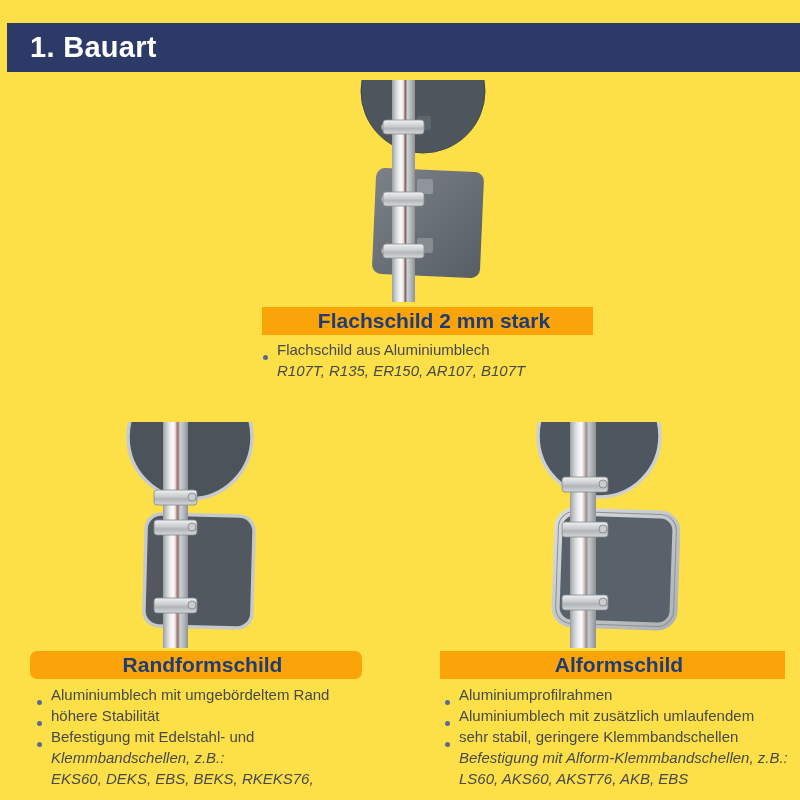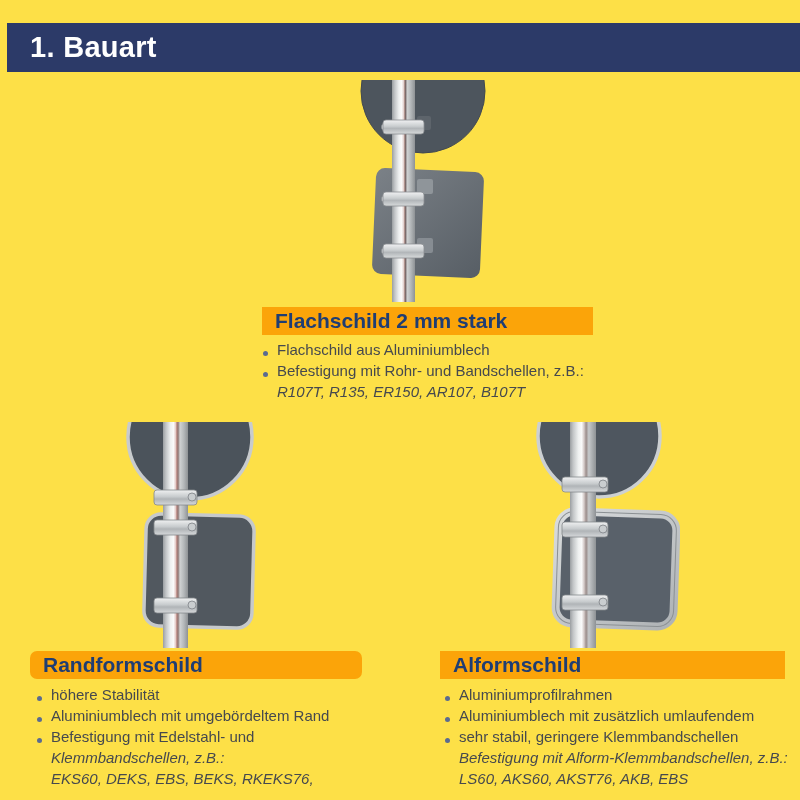--- a/index.html
+++ b/index.html
@@ -17,27 +17,27 @@
   .titlebar{
     position:absolute;left:7px;top:23px;width:793px;height:49px;
     background:var(--header-bg);display:flex;align-items:center;box-sizing:border-box;padding-left:23px;
   }
   .titlebar h1{margin:0;color:#ffffff;font-size:29px;font-weight:bold;letter-spacing:0.3px;}
   .photo{position:absolute;margin:0;padding:0;}
   .photo svg{display:block;}
   .banner{
     position:absolute;height:28px;background:var(--banner-bg);
     color:var(--banner-text);font-weight:bold;font-size:21px;line-height:28px;
-    box-sizing:border-box;padding-left:13px;white-space:nowrap;overflow:hidden;
+    box-sizing:border-box;padding-left:13px;white-space:nowrap;overflow:hidden;text-align:center;
   }
   .banner-flach{left:262px;top:307px;width:331px;}
   .banner-rand{left:30px;top:651px;width:332px;border-radius:7px;}
   .banner-alform{left:440px;top:651px;width:345px;}
   ul.list{position:absolute;margin:0;padding:0;list-style:none;font-size:15px;color:var(--body-text);}
-  ul.list li{display:flex;align-items:center;line-height:21px;white-space:nowrap;}
+  ul.list li{display:flex;align-items:flex-end;line-height:21px;white-space:nowrap;}
   ul.list .dot{flex:none;width:5px;height:5px;border-radius:50%;background:var(--bullet-dot);margin:8px 9px 0 0;}
   ul.list li.cont{padding-left:14px;font-style:italic;}
   .list-flach{left:263px;top:339px;}
   .list-rand{left:37px;top:684px;}
   .list-alform{left:445px;top:684px;}
 </style>
 </head>
 <body>
 
 <div class="page">
@@ -96,24 +96,20 @@
   </figure>
 
   <div class="banner banner-flach">
     <span>Flachschild 2 mm stark</span>
   </div>
   <ul class="list list-flach">
     <li>
         <span class="dot"></span>
         <span>Flachschild aus Aluminiumblech</span>
       </li>
-    <li>
-        <span class="dot"></span>
-        <span>Befestigung mit Rohr- und Bandschellen, z.B.:</span>
-      </li>
     <li class="cont">
         <span>R107T, R135, ER150, AR107, B107T</span>
       </li>
   </ul>
 
   <figure class="photo" style="left:118px;top:422px;">
     <svg width="150" height="226" viewBox="0 0 150 226">
       <defs>
         <linearGradient id="poleG2" x1="0" y1="0" x2="1" y2="0">
           <stop offset="0" stop-color="#9a9ea1"></stop>
@@ -198,25 +194,25 @@
       </g>
     </svg>
   </figure>
 
   <div class="banner banner-rand">
     <span>Randformschild</span>
   </div>
   <ul class="list list-rand">
     <li>
         <span class="dot"></span>
+        <span>Aluminiumblech mit umgebördeltem Rand</span>
+      </li>
+    <li>
+        <span class="dot"></span>
         <span>höhere Stabilität</span>
-      </li>
-    <li>
-        <span class="dot"></span>
-        <span>Aluminiumblech mit umgebördeltem Rand</span>
       </li>
     <li>
         <span class="dot"></span>
         <span>Befestigung mit Edelstahl- und</span>
       </li>
     <li class="cont">
         <span>Klemmbandschellen, z.B.:</span>
       </li>
     <li class="cont">
         <span>EKS60, DEKS, EBS, BEKS, RKEKS76,</span>

